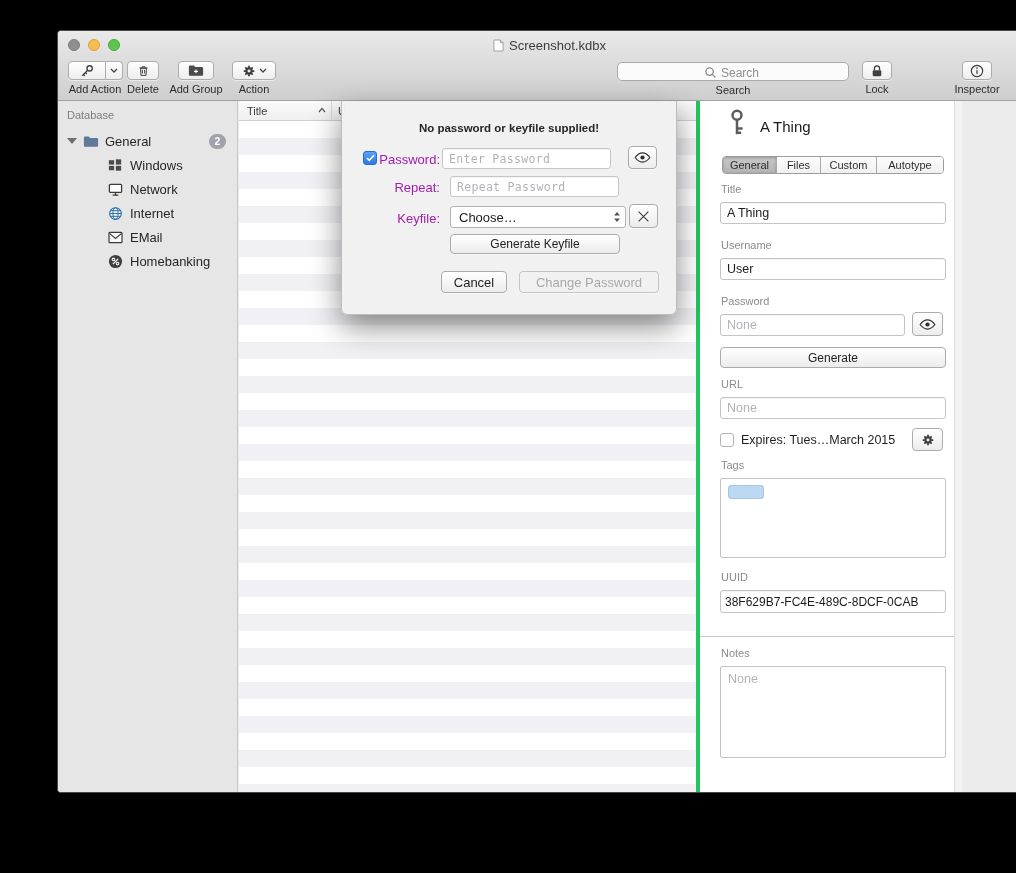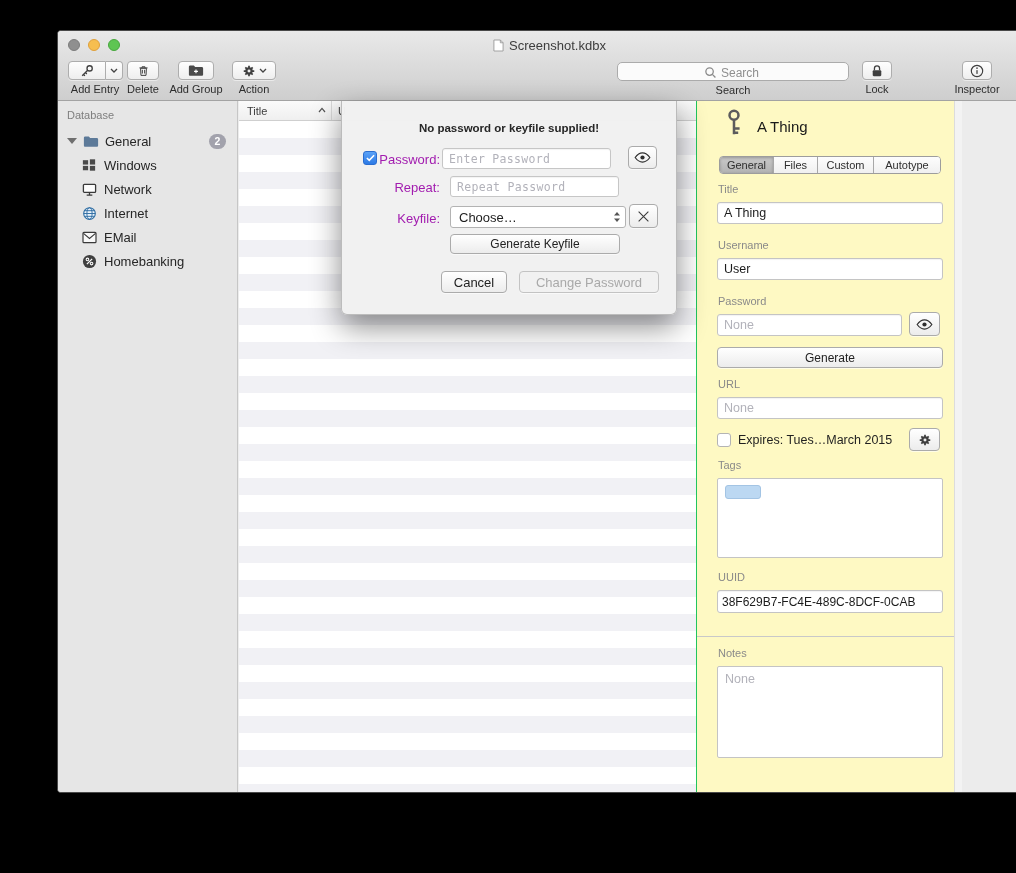--- a/index.html
+++ b/index.html
@@ -42,21 +42,21 @@
   
   .sidebar { position:absolute; left:0; top:70px; width:180px; bottom:0;
     background:#e6e6e6; border-right:1px solid #c6c6c6; }
   .side-header { position:absolute; left:9px; top:8px; font-size:11px; font-weight:normal; color:#7e7e7e; }
   .side-row { position:absolute; left:0; right:0; height:24px; display:flex; align-items:center;
     font-size:13px; color:#262626; cursor:default; }
   .side-row .lbl { white-space:nowrap; }
   .disclosure { width:0; height:0; border-left:5px solid transparent; border-right:5px solid transparent;
     border-top:6px solid #6f6f6f; margin-left:9px; margin-right:6px; }
   .side-icon { width:16px; height:16px; margin-right:6px; flex:0 0 auto; display:flex; align-items:center; }
-  .child-pad { padding-left:24px; }
+  .child-pad { padding-left:50px; }
   .badge { margin-left:auto; margin-right:11px; min-width:17px; height:15px; border-radius:8px;
     background:#a2a2ac; color:#fff; font-size:10.5px; font-weight:bold;
     display:flex; align-items:center; justify-content:center; padding:0 4px; }
 
   
   .entry-list { position:absolute; left:181px; top:70px; width:457px; bottom:0; background:#fff; }
   .list-header { position:absolute; top:0; left:0; right:0; height:20px;
     background:linear-gradient(#fbfbfb,#efefef); border-bottom:1px solid #cfcfcf;
     display:flex; align-items:center; font-size:11px; color:#3d3d3d; }
   .col-title { width:93px; padding-left:8px; position:relative; height:100%;
@@ -85,21 +85,21 @@
     background:linear-gradient(#fff,#ececec); border:1px solid #ababab; border-radius:4px;
     font-size:13px; color:#222; box-shadow:0 1px 0 rgba(255,255,255,.6); cursor:default; }
   .btn.small { font-size:12px; }
   .btn.disabled { color:#a9a9a9; background:#f1f1f1; border-color:#c3c3c3; }
   .combo { position:absolute; background:#fff; border:1px solid #b3b3b3; border-radius:3px;
     display:flex; align-items:center; font-size:13px; color:#1d1d1d; padding-left:8px; }
   .combo .stepper { margin-left:auto; margin-right:4px; display:flex; }
 
   
   .inspector { position:absolute; left:638px; top:70px; width:266px; bottom:0;
-    background:#fef9c3; border-left:1px solid #22c55e; }
+    background:#ffffff; border-left:4px solid #22c55e; }
   .ins-scroll { position:absolute; right:0; top:0; width:8px; bottom:0;
     background:#f3f3f3; border-left:1px solid #dcdcdc; }
   .ins-lbl { position:absolute; left:21px; font-size:11px; color:#8a8a8a; }
   .ins-field { position:absolute; left:20px; width:226px; height:22px; background:#fff;
     border:1px solid #c4c4c4; border-radius:3px; font-size:12.5px; color:#1c1c1c;
     padding:0 6px; outline:none; box-shadow:inset 0 1px 1px rgba(0,0,0,.05);
     font-family:"Liberation Sans",sans-serif; }
   .ins-field::placeholder { color:#b2b2ba; }
   .entry-title { position:absolute; left:60px; top:17px; font-size:15px; color:#1a1a1a; }
   .segmented { position:absolute; left:22px; top:55px; width:222px; height:18px; display:flex;
@@ -152,21 +152,21 @@
           </span>
         </span>
         <span class="bezel seg-right">
           <span>
             <svg width="8" height="5" viewBox="0 0 8 5">
                 <path d="M1 1l3 3 3-3" stroke="#444" fill="none" stroke-width="1.3"></path>
               </svg>
           </span>
         </span>
       </div>
-      <div class="tb-label">Add Entry</div>
+      <div class="tb-label">Add Action</div>
     </div>
 
     <div class="tb-item" style="left:66px;top:2px;width:38px">
       <span class="bezel" style="width:32px">
         <span>
           <svg width="13" height="14" viewBox="0 0 16 16" fill="none" stroke="#3f3f3f" stroke-width="1.2">
               <path d="M3 4.2h10M6.2 4V2.8h3.6V4"></path>
               <path d="M4.4 4.6l.5 8.8h6.2l.5-8.8z"></path>
               <path d="M6.6 6.5v4.6M9.4 6.5v4.6"></path>
             </svg>

